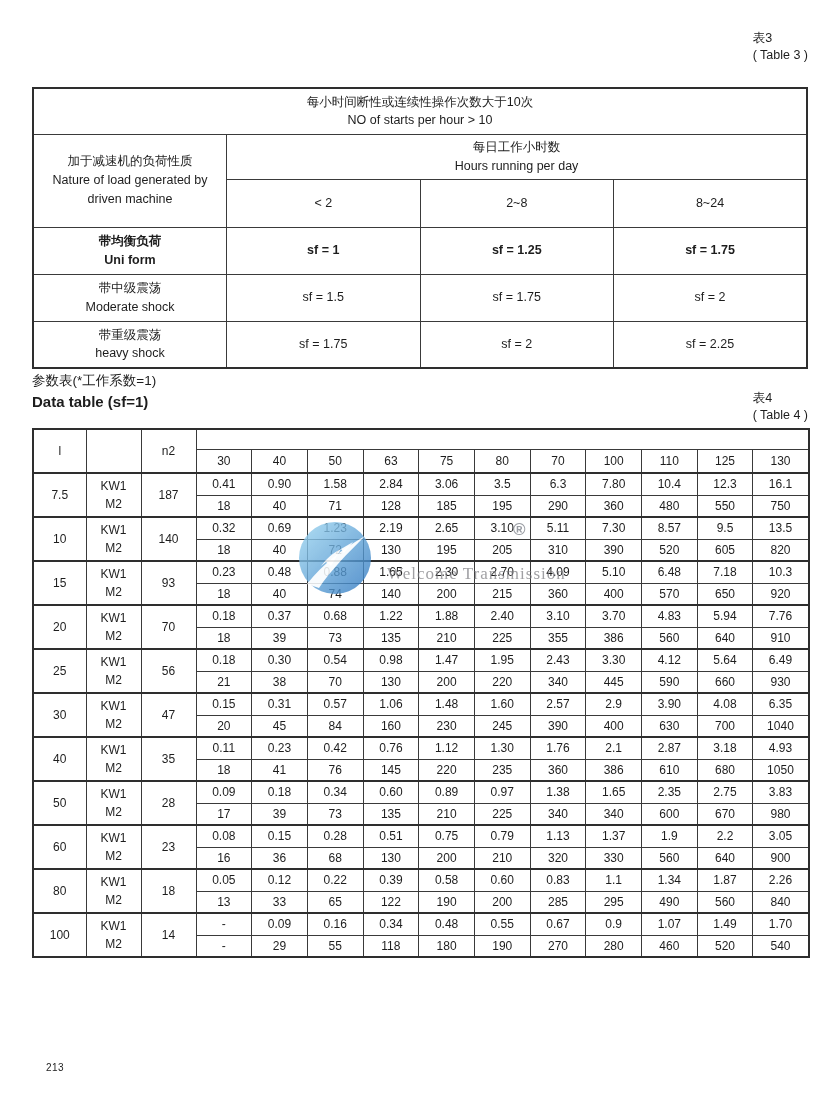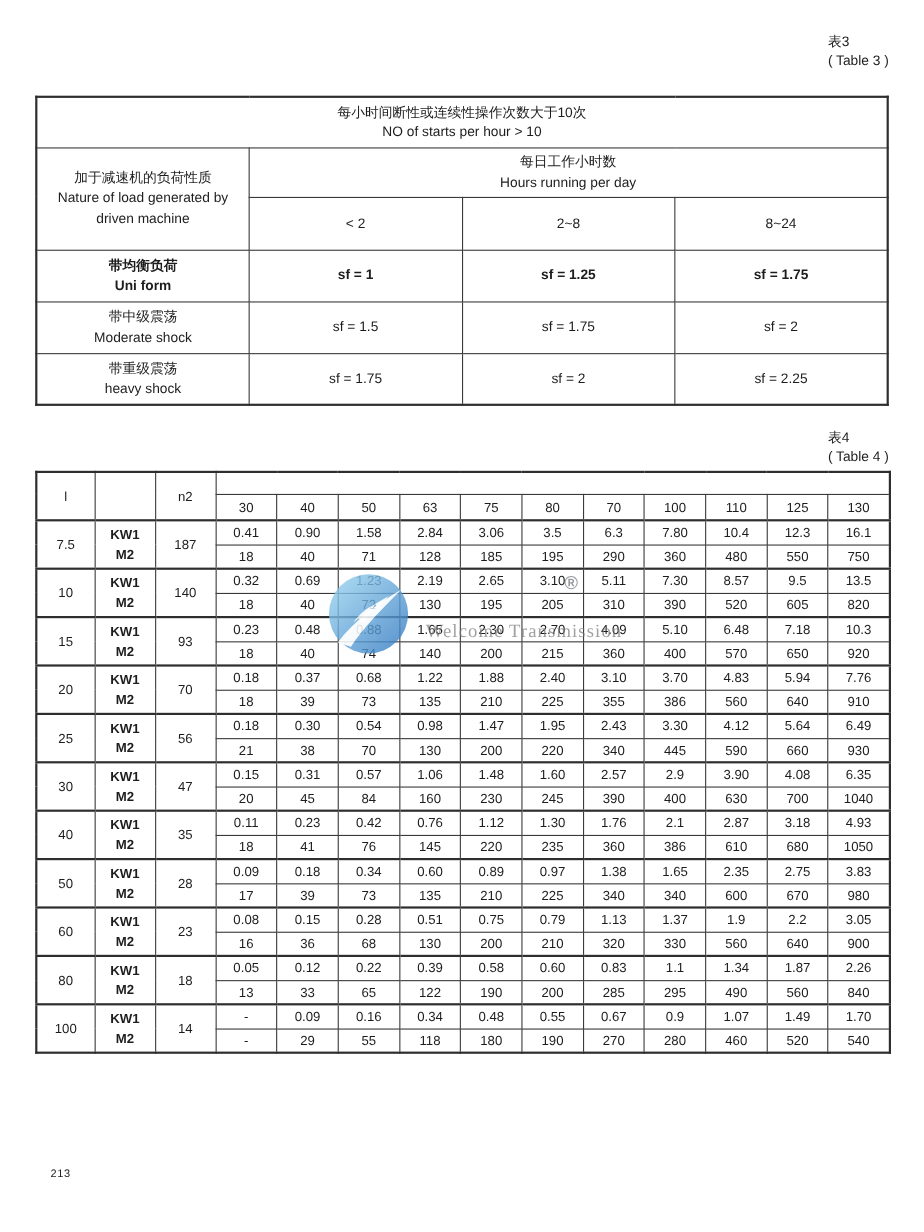--- a/index.html
+++ b/index.html
@@ -35,21 +35,21 @@
   }
   .t4 col.c-i   { width:53px; }
   .t4 col.c-sub { width:55px; }
   .t4 col.c-n2  { width:55px; }
   .t4 col.dcol  { width:55.7px; }
   .t4 th, .t4 td { border:1px solid #3a3a3a; text-align:center; vertical-align:middle; padding:0 2px; font-weight:normal; }
   .t4 thead tr.sp th { height:20px; }
   .t4 thead tr.speeds th { height:24px; }
   .t4 tbody tr { height:22px; }
   .t4 tbody tr.grp td { border-top:2px solid #2e2e2e; }
-  .t4 .subcell div { line-height:18px;font-weight:bold; }
+  .t4 .subcell div { line-height:18px; }
 
   
   .watermark { position:absolute; left:295px; top:516px; width:280px; height:85px; opacity:0.88; pointer-events:none; }
   .wm-logo { position:absolute; left:2px; top:4px; }
   .wm-cn {
     position:absolute; left:86px; top:2px; width:160px;
     font-size:53px; font-weight:bold; letter-spacing:6px; white-space:nowrap;
     color:rgba(115,145,180,0.42);
     -webkit-text-stroke:1.2px rgba(80,85,100,0.72);
     font-family:"Liberation Sans", sans-serif;
@@ -130,20 +130,24 @@
             <div>带重级震荡</div>
             <div>heavy shock</div>
           </td>
           <td>sf = 1.75</td>
           <td>sf = 2</td>
           <td>sf = 2.25</td>
         </tr>
       </tbody>
   </table>
 
+  <div class="sec">
+    <div class="cn">参数表(*工作系数=1)</div>
+    <div class="en">Data table (sf=1)</div>
+  </div>
   <div class="tag tag4">
     <div>表4</div>
     <div>( Table 4 )</div>
   </div>
 
   <table class="t4">
     <colgroup>
       <col class="c-i">
         <col class="c-sub">
         <col class="c-n2">

